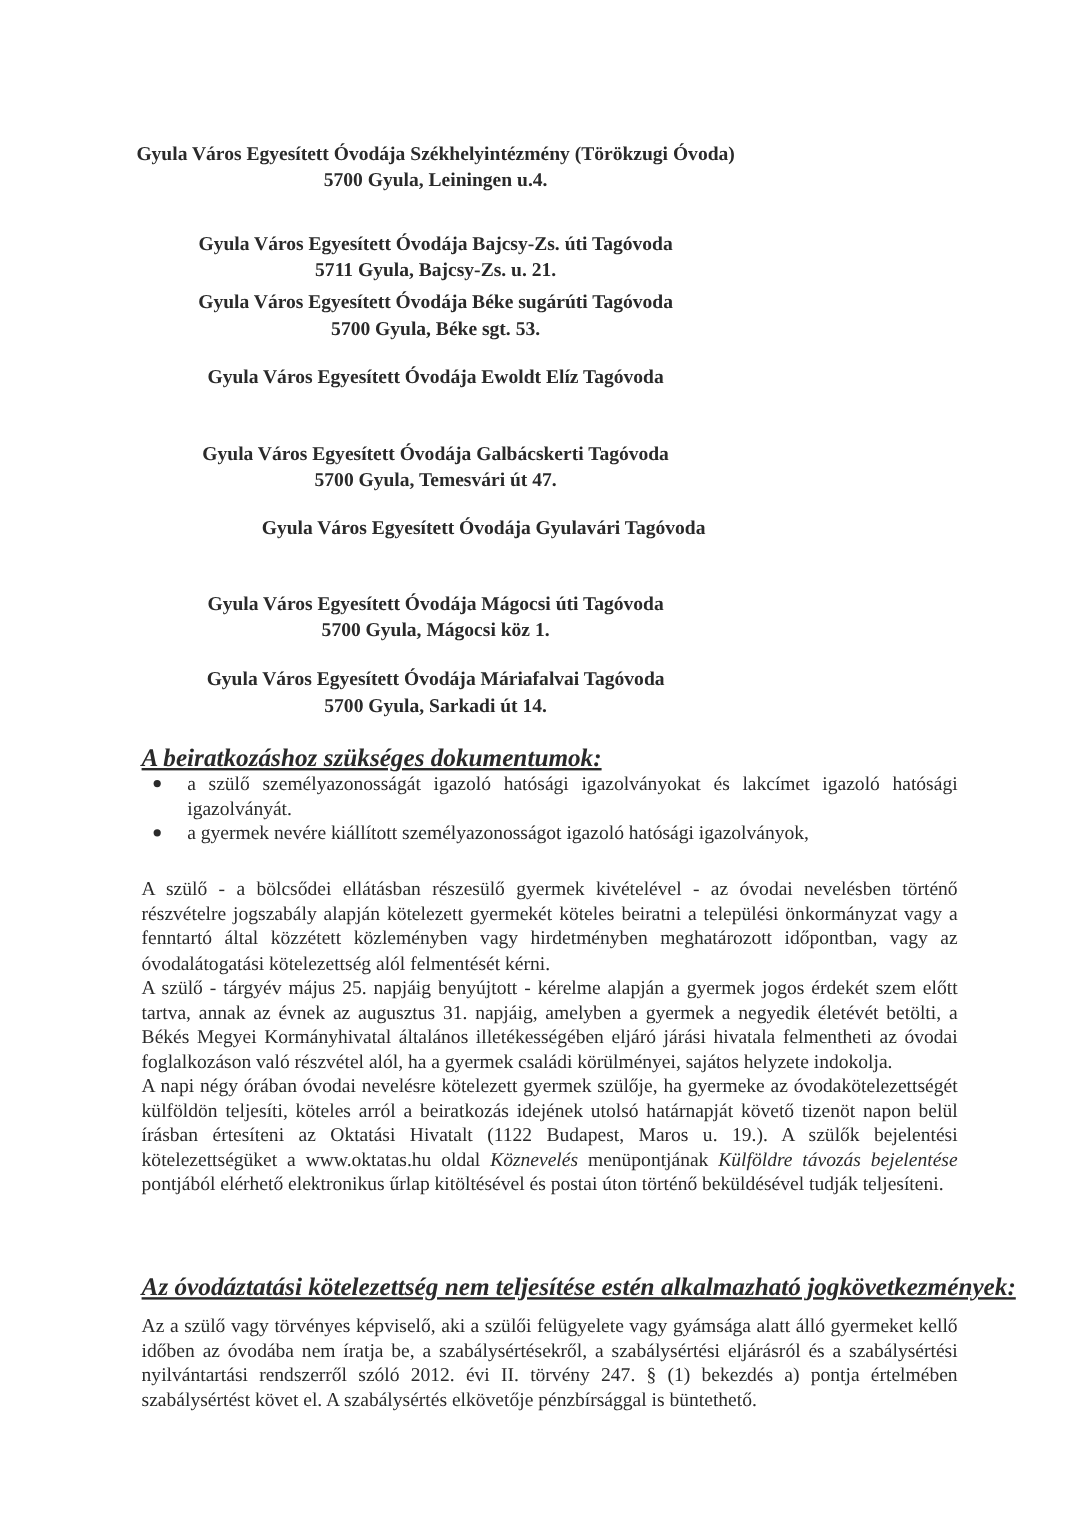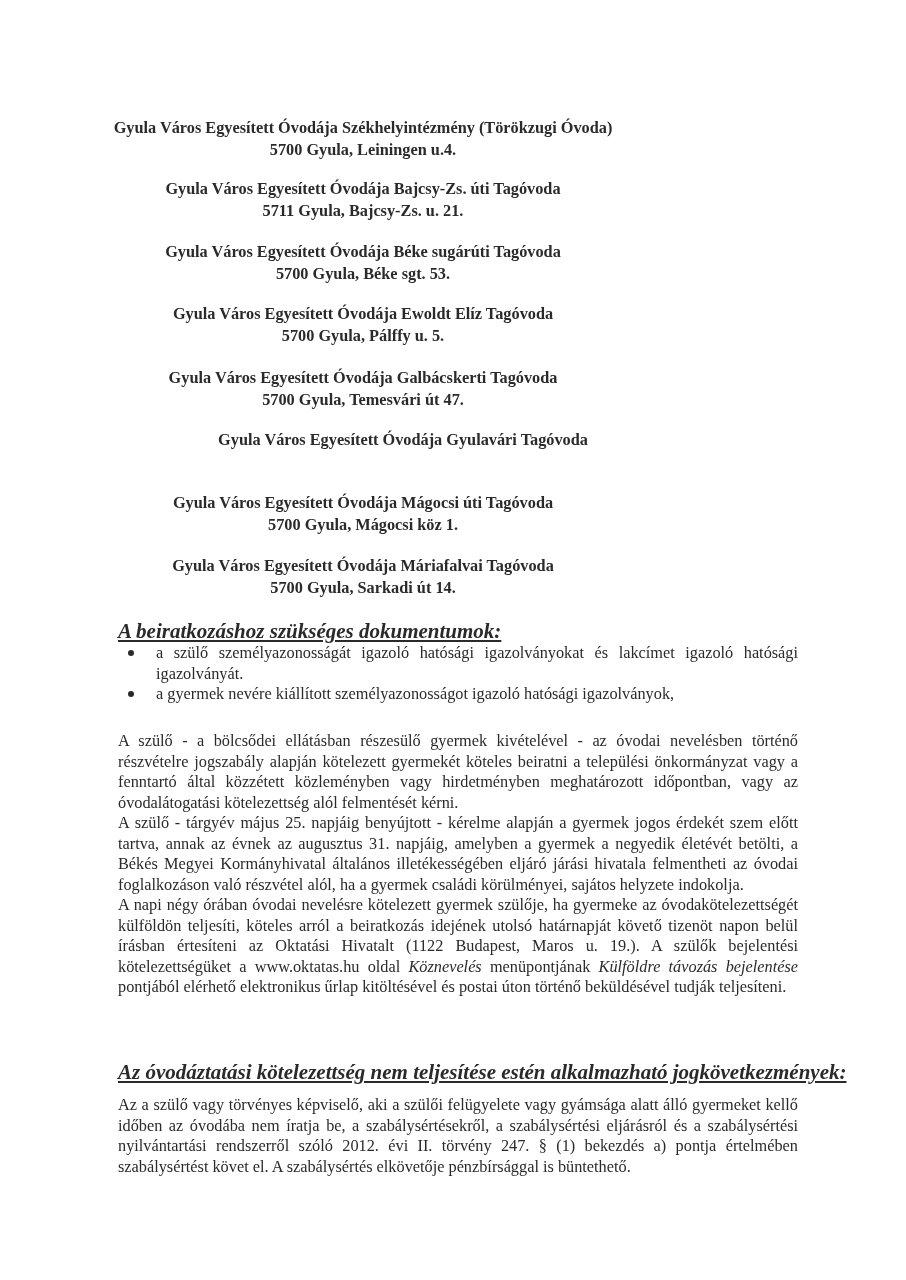--- a/index.html
+++ b/index.html
@@ -32,31 +32,30 @@
   .para p { margin: 0; }
   em { font-style: italic; }
 </style>
 </head>
 <body>
 
 <div class="inst" style="top:117px;">
   <div>Gyula Város Egyesített Óvodája Székhelyintézmény (Törökzugi Óvoda)</div>
   <div>5700 Gyula, Leiningen u.4.</div>
 </div>
-<div class="inst" style="top:178px;text-align:center;">
+<div class="inst" style="top:192px;text-align:center;">
   <div>Gyula Város Egyesített Óvodája Bajcsy-Zs. úti Tagóvoda</div>
   <div>5711 Gyula, Bajcsy-Zs. u. 21.</div>
 </div>
 <div class="inst" style="top:241px;">
   <div>Gyula Város Egyesített Óvodája Béke sugárúti Tagóvoda</div>
   <div>5700 Gyula, Béke sgt. 53.</div>
 </div>
 <div class="inst" style="top:303px;">
   <div>Gyula Város Egyesített Óvodája Ewoldt Elíz Tagóvoda</div>
-  <div>5700 Gyula, Pálffy u. 5.</div>
 </div>
 <div class="inst" style="top:367px;">
   <div>Gyula Város Egyesített Óvodája Galbácskerti Tagóvoda</div>
   <div>5700 Gyula, Temesvári út 47.</div>
 </div>
 <div class="inst" style="top:429px;padding-left:40px;">
   <div>Gyula Város Egyesített Óvodája Gyulavári Tagóvoda</div>
 </div>
 <div class="inst" style="top:492px;">
   <div>Gyula Város Egyesített Óvodája Mágocsi úti Tagóvoda</div>

